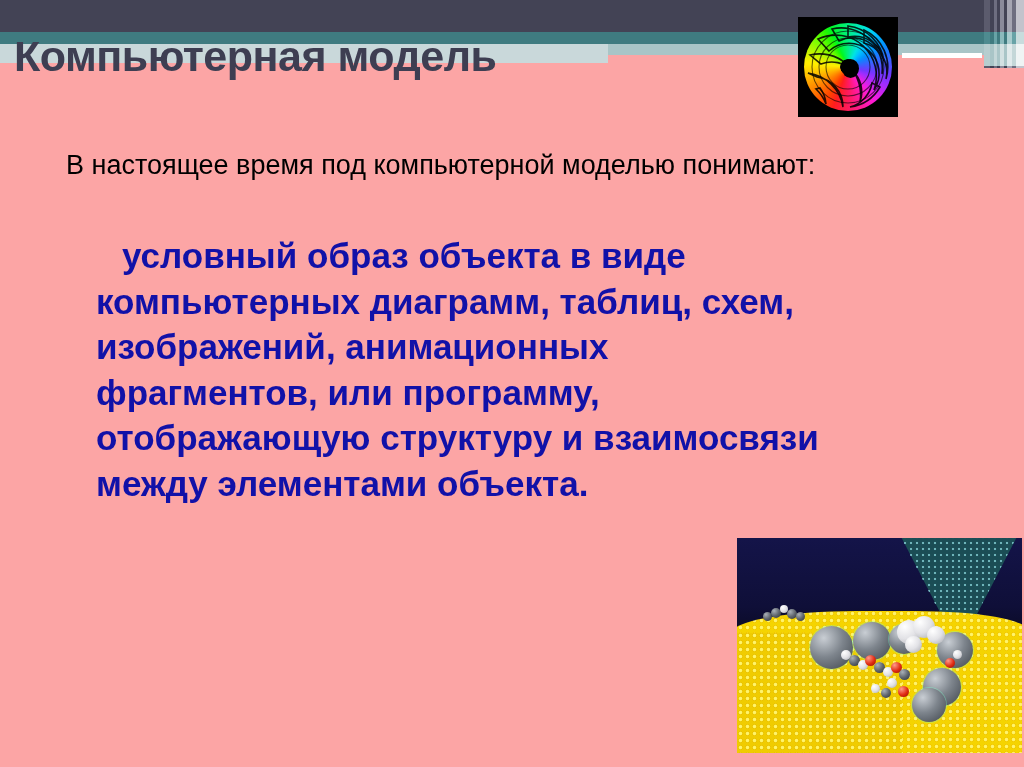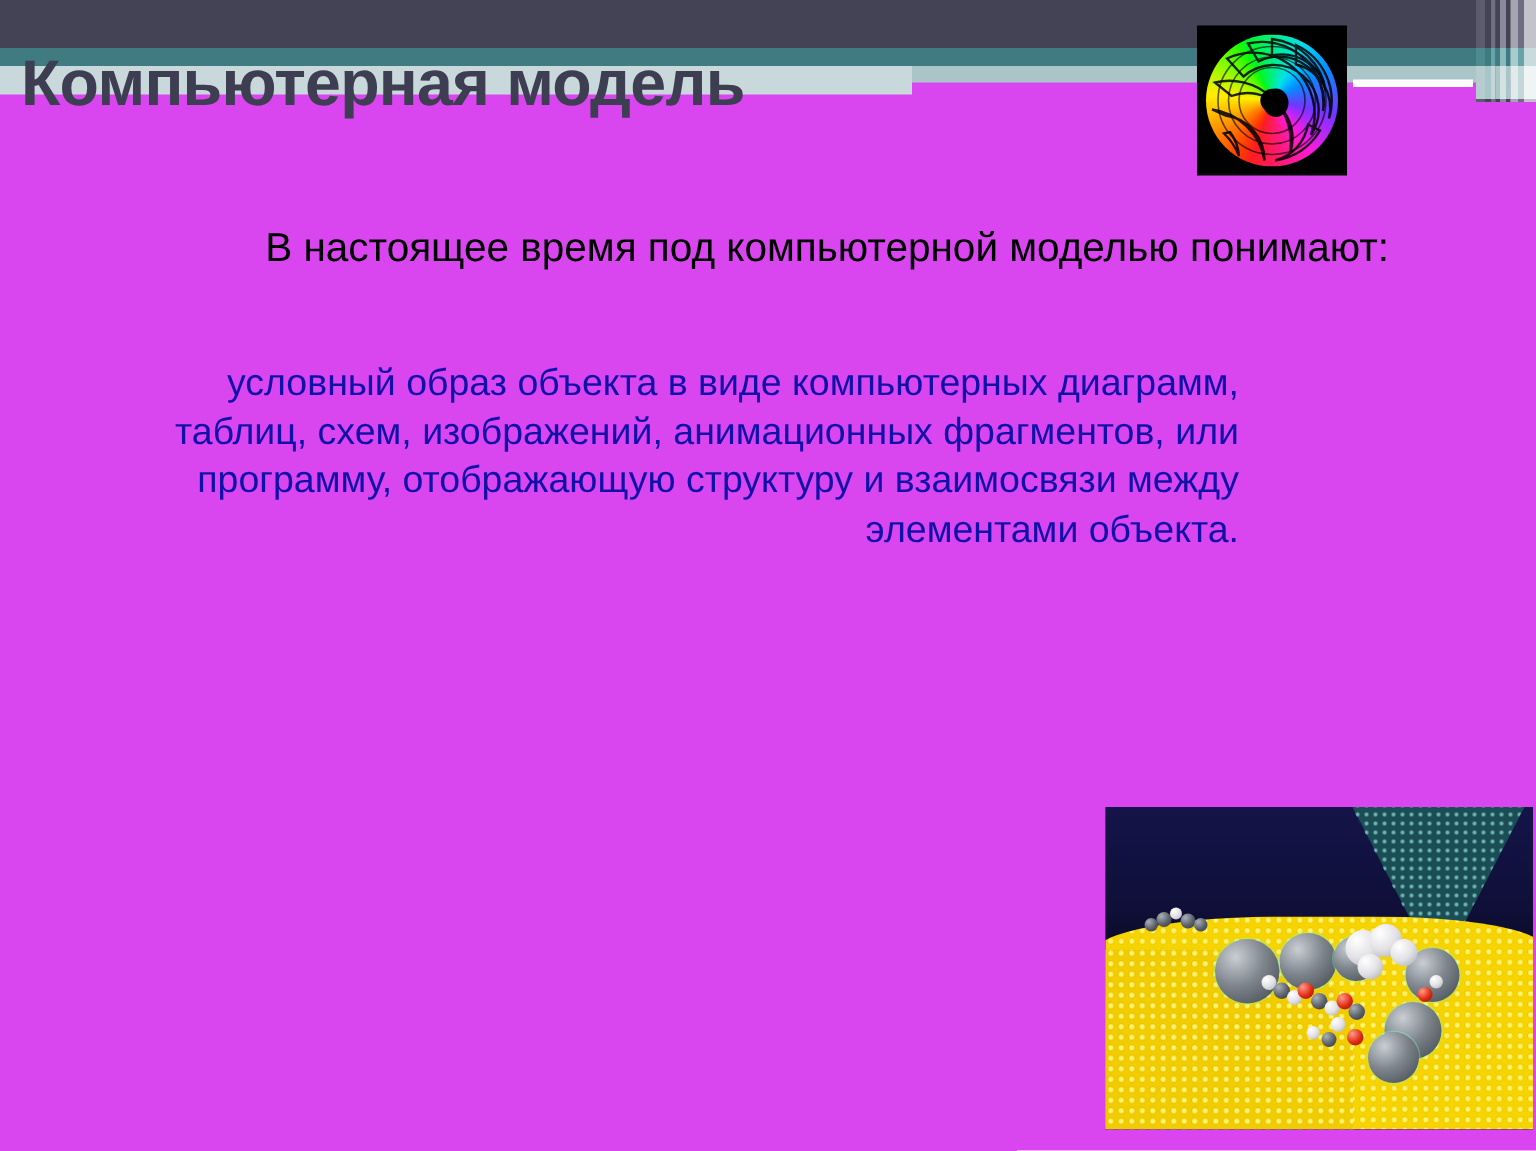--- a/index.html
+++ b/index.html
@@ -8,23 +8,22 @@
     padding: 0;
     background: #ffffff;
   }
   body {
     font-family: "Liberation Sans", sans-serif;
   }
   #slide {
     position: relative;
     width: 1024px;
     height: 767px;
-    background: #d946ef;
+    background: #fca5a5;
     overflow: hidden;
-    text-align: right;
   }
 
   
   .hdr-navy {
     position: absolute;
     left: 0; top: 0;
     width: 1024px; height: 32px;
     background: #434355;
   }
   .hdr-teal {
@@ -118,24 +117,24 @@
     top: 121px;
     width: 860px;
     font-size: 27px;
     color: #000000;
     line-height: 1.28;
     font-weight: normal;
   }
   .para-blue {
     position: absolute;
     left: 96px;
-    top: 214px;
+    top: 198px;
     width: 730px;
-    font-size: 25px;
-    font-weight: normal;
+    font-size: 35px;
+    font-weight: bold;
     color: #1111a8;
     line-height: 1.30;
     text-indent: 26px;
   }
   .para-bottom {
     position: absolute;
     left: 54px;
     top: 613px;
     width: 660px;
     font-size: 25px;

